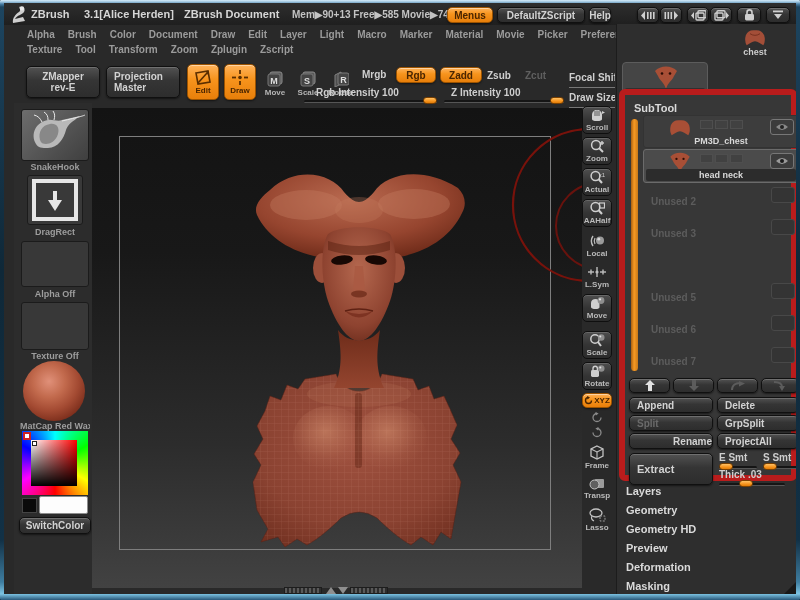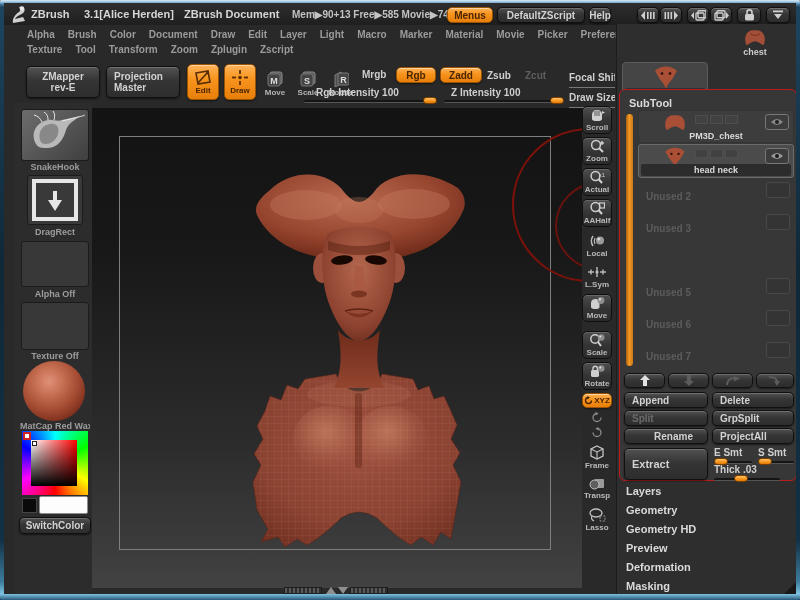--- a/index.html
+++ b/index.html
@@ -47,21 +47,21 @@
 
   
   .sidebtn { position:absolute; left:578px; width:30px; display:flex; flex-direction:column; align-items:center;
     justify-content:center; gap:1px; }
   .sidebtn .cap { font-size:8px; font-weight:bold; color:#b9b9b9; white-space:nowrap; }
   .sidebtn.boxed { background:linear-gradient(#4e4e4e,#343434 50%,#2b2b2b); border:1px solid #0f0f0f; border-radius:5px;
     box-shadow:inset 0 1px 0 rgba(255,255,255,.15); }
 
   
   #rightpanel { position:absolute; left:612px; top:21px; width:182px; bottom:0; background:#2e2e2e; border-left:1px solid #1c1c1c; }
-  .panelbox { position:absolute; background:#3a3a3a; border:1px solid #b91c1c; border-radius:6px; }
+  .panelbox { position:absolute; background:#3a3a3a; border:6px solid #b91c1c; border-radius:6px; }
   .subrowname { font-size:9px; font-weight:bold; color:#d9d9d9; text-align:center; position:absolute; }
   .unused { position:absolute; font-size:10px; font-weight:bold; color:#5c5c5c; }
   .eye { position:absolute; width:24px; height:16px; border:1px solid #777; border-radius:3px; background:#3c3c3c;
     display:flex; align-items:center; justify-content:center; }
   .eye.dim { border-color:#484848; background:#343434; }
   .seg3 { position:absolute; display:flex; gap:2px; }
   .seg3 i { width:13px; height:9px; background:#414141; border:1px solid #4e4e4e; }
   .section { position:absolute; left:9px; font-size:11px; font-weight:bold; color:#dadada; }
 
   .hatch { position:absolute; height:7px; width:38px; background:repeating-linear-gradient(90deg,#5a5a5a 0 2px,#2d2d2d 2px 4px);
@@ -618,21 +618,21 @@
           </div>
       <div class="btn" style="left:92px;top:302px;width:82px;height:16px;justify-content:flex-start;padding-left:7px">
             <span>Delete</span>
           </div>
       <div class="btn dim" style="left:4px;top:320px;width:84px;height:16px;justify-content:flex-start;padding-left:7px">
             <span>Split</span>
           </div>
       <div class="btn" style="left:92px;top:320px;width:82px;height:16px;justify-content:flex-start;padding-left:7px">
             <span>GrpSplit</span>
           </div>
-      <div class="btn" style="left:4px;top:338px;width:84px;height:16px;justify-content:center;padding-left:15px">
+      <div class="btn" style="left:4px;top:338px;width:84px;height:16px;justify-content:flex-end;padding-left:15px">
             <span>Rename</span>
           </div>
       <div class="btn" style="left:92px;top:338px;width:82px;height:16px;justify-content:flex-start;padding-left:7px">
             <span>ProjectAll</span>
           </div>
 
       <div class="btn" style="left:4px;top:358px;width:84px;height:32px;font-size:11px;justify-content:flex-start;padding-left:7px">
             <span>Extract</span>
           </div>
       <span class="label" style="left:94px;top:357px;font-size:10px">E Smt</span>

